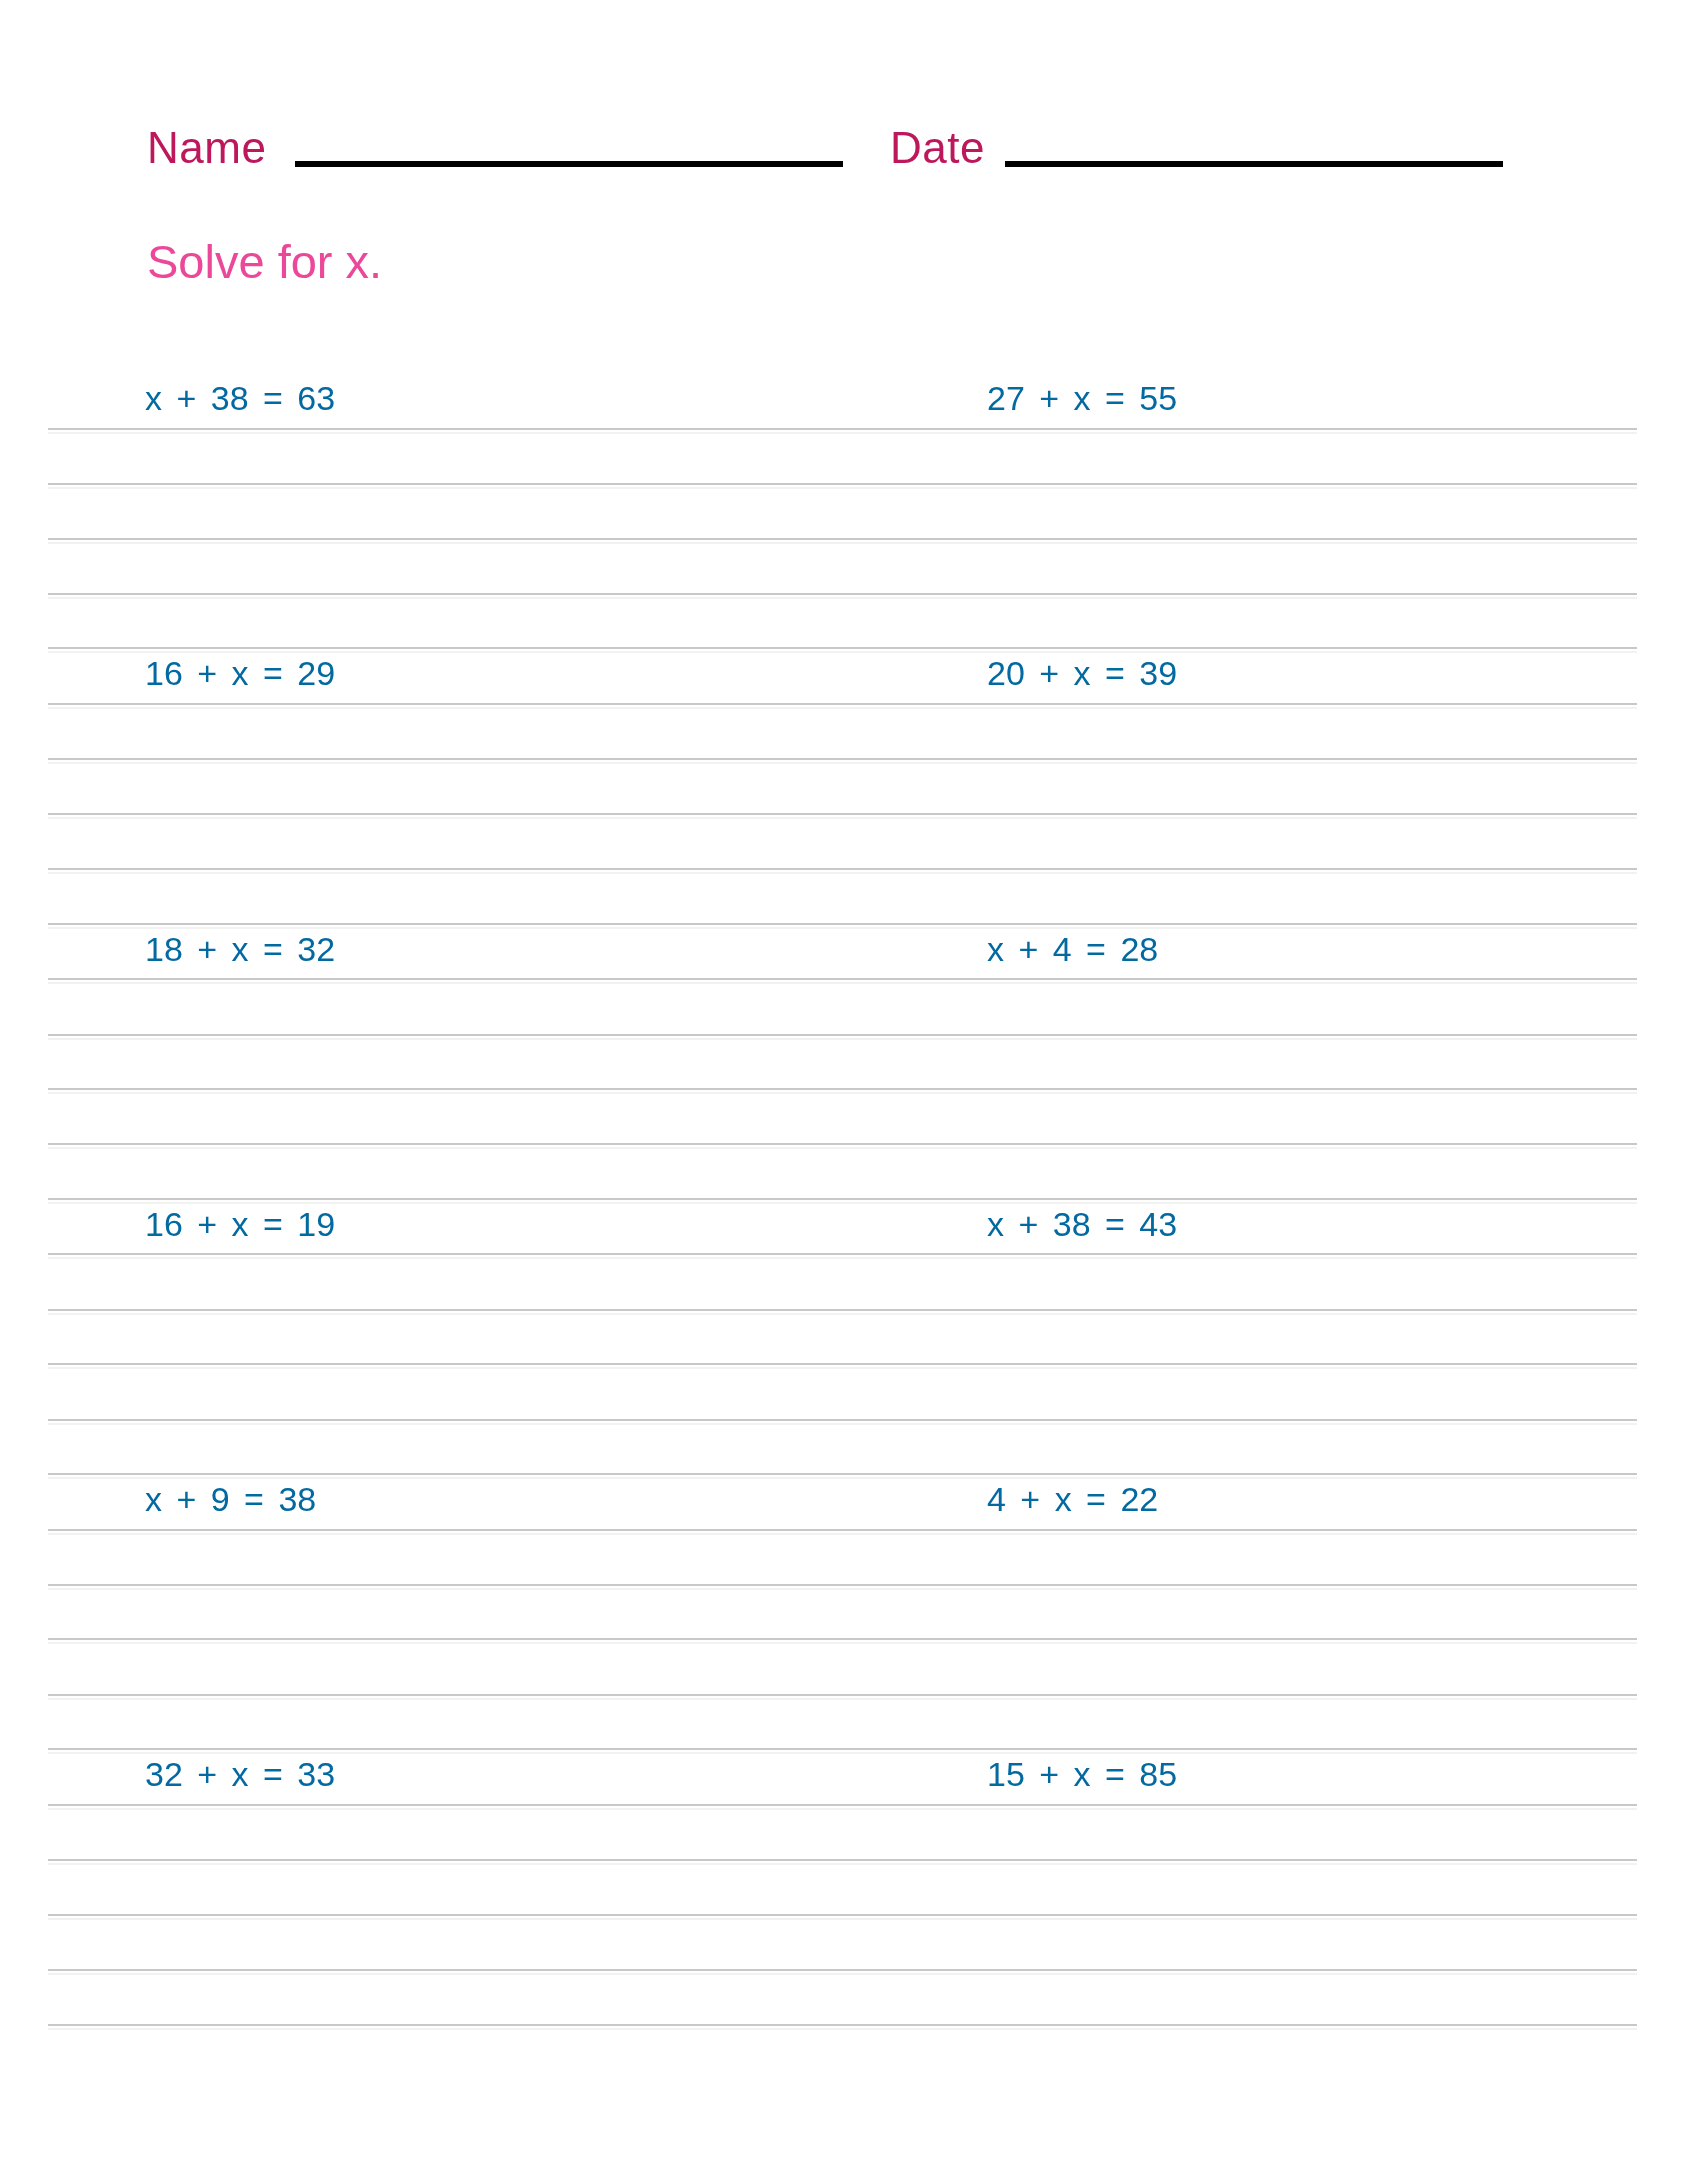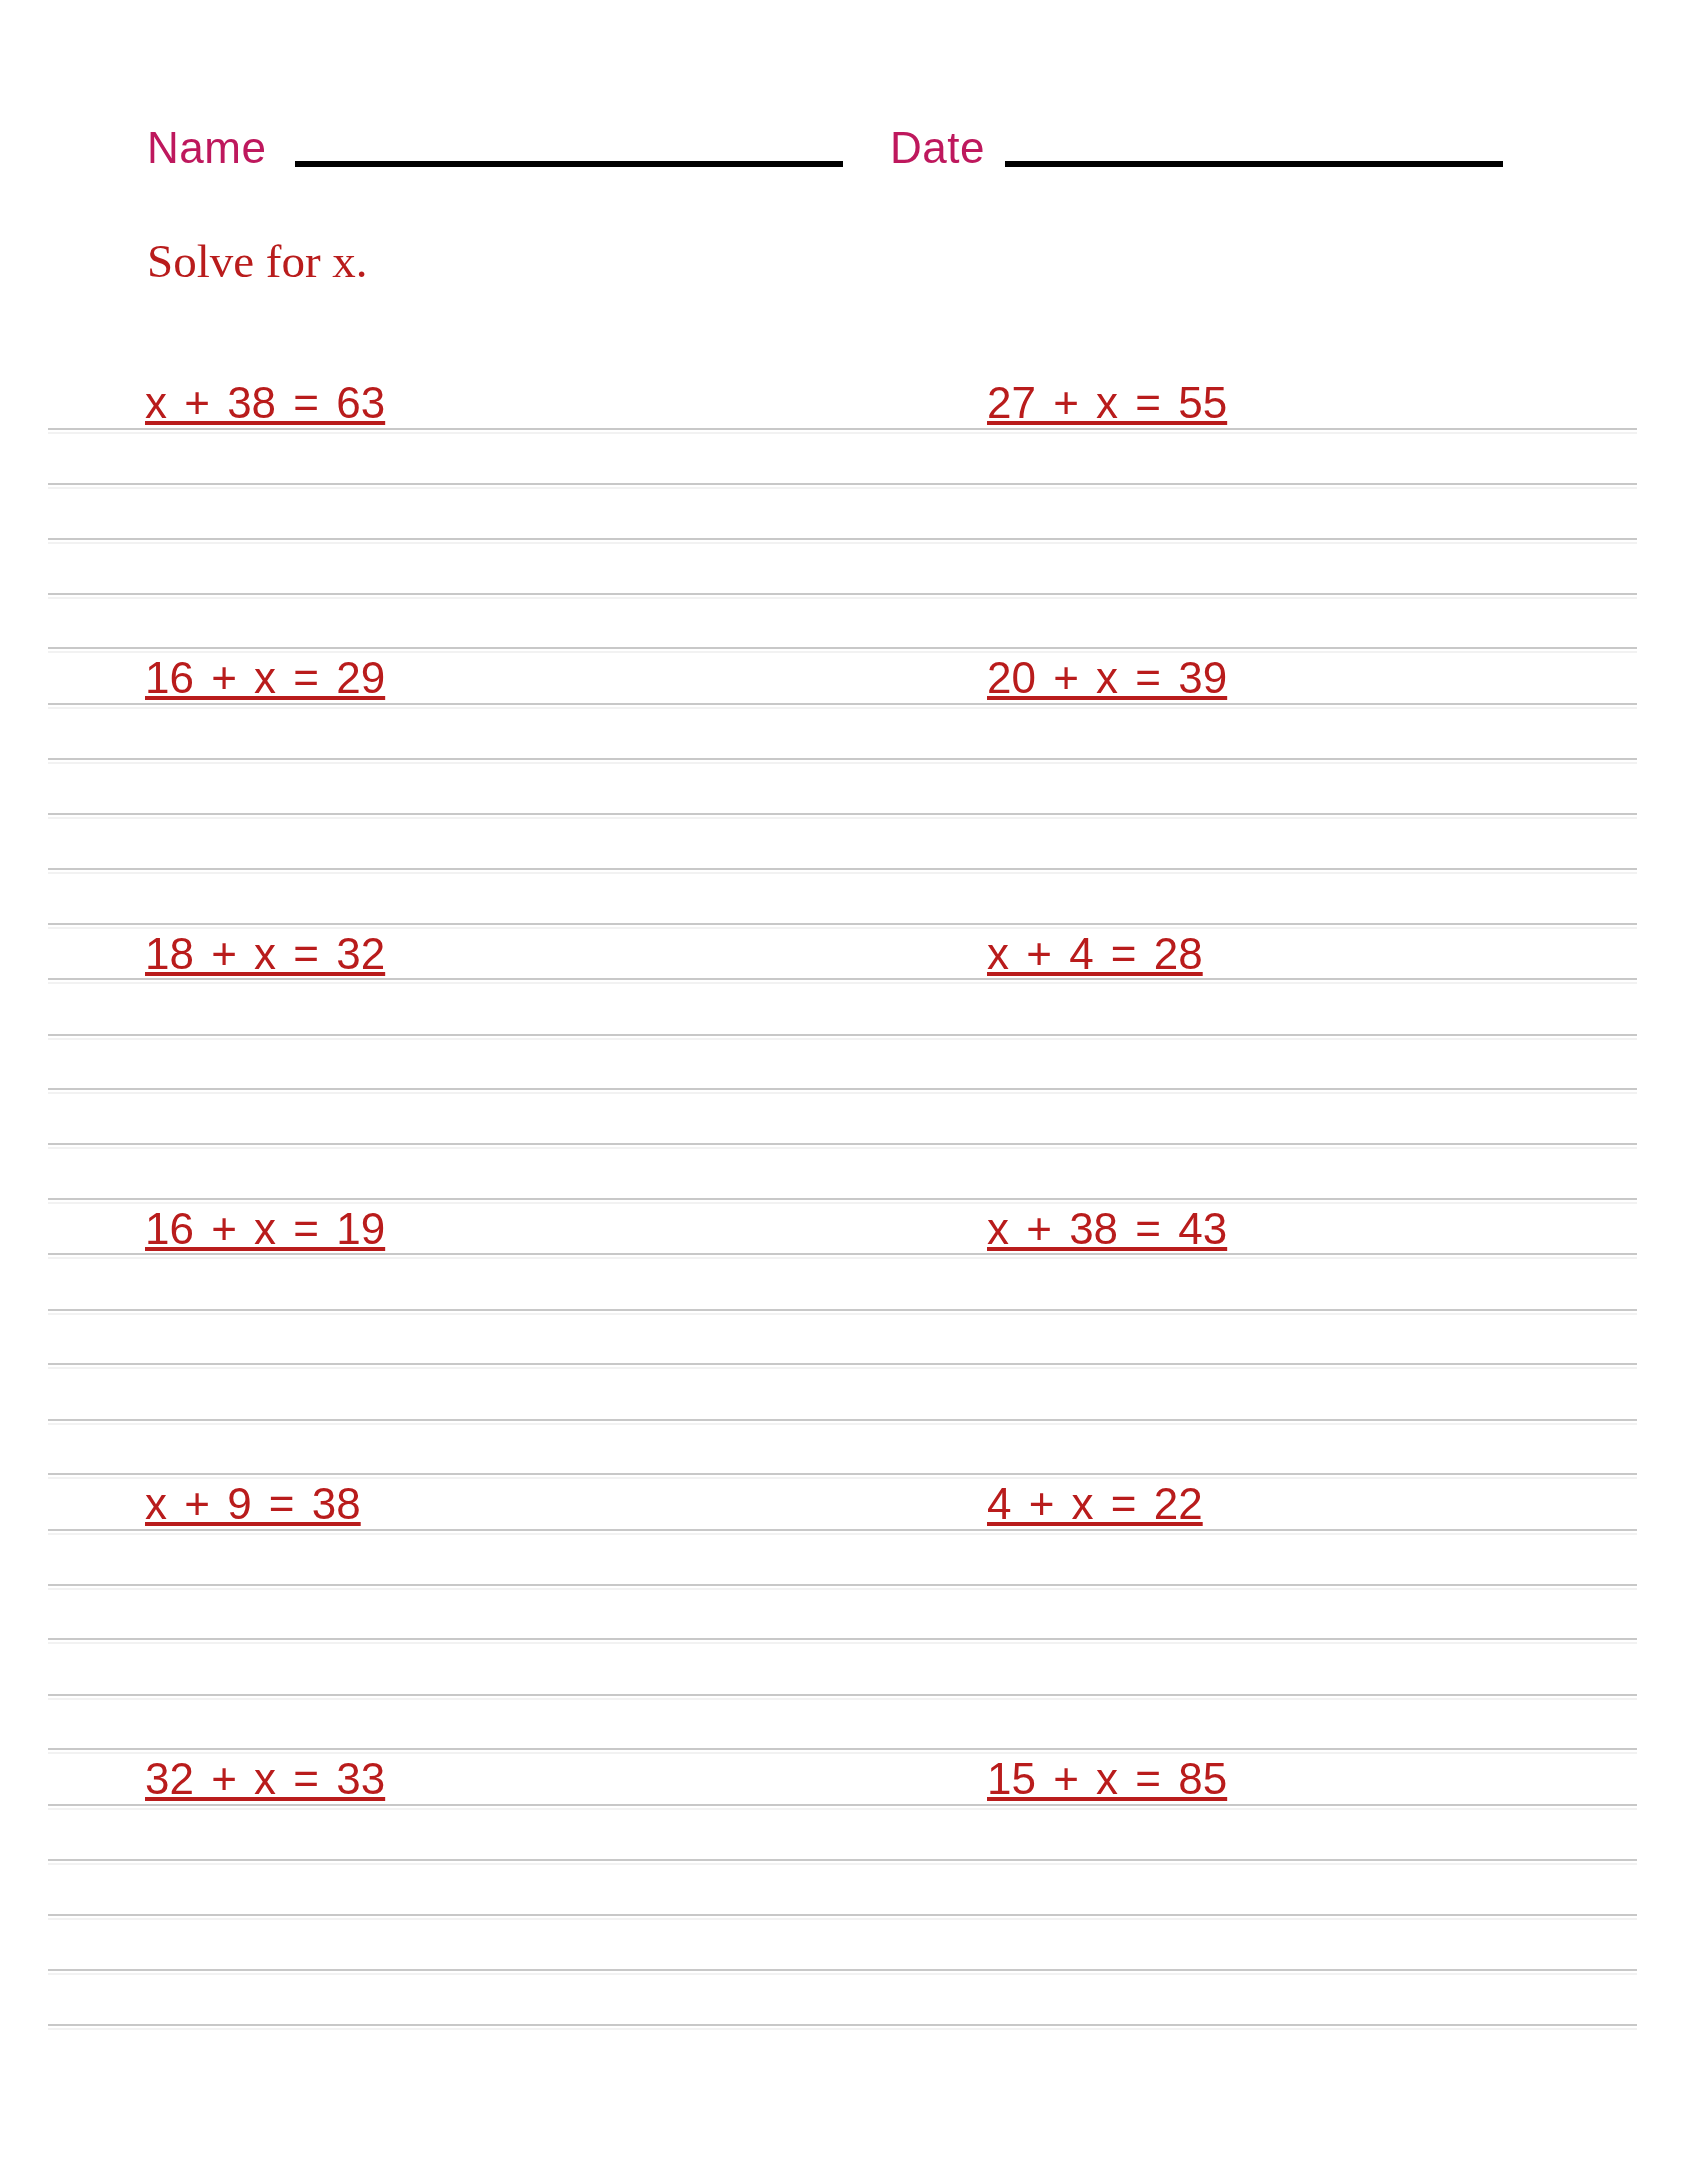--- a/index.html
+++ b/index.html
@@ -48,34 +48,32 @@
   .name-line { left: 295px; width: 548px; }
   .date-line { left: 1005px; width: 498px; }
 
   
   .instruction {
     position: absolute;
     left: 147px;
     top: 238px;
     font-size: 47px;
     line-height: 1;
-    color: #b91c1c;
+    color: #ec4899;
     white-space: nowrap;
-    font-family: Liberation Serif, serif;
   }
 
   
   .equation {
     position: absolute;
-    font-size: 44px;
+    font-size: 34px;
     line-height: 1;
-    color: #b91c1c;
+    color: #0369a1;
     white-space: nowrap;
     word-spacing: 5px;
-    text-decoration: underline;
   }
   .eq-left  { left: 145px; }
   .eq-right { left: 987px; }
   .row-0 .equation { top: 381px; }
   .row-1 .equation { top: 656px; }
   .row-2 .equation { top: 932px; }
   .row-3 .equation { top: 1207px; }
   .row-4 .equation { top: 1482px; }
   .row-5 .equation { top: 1757px; }
 </style>

